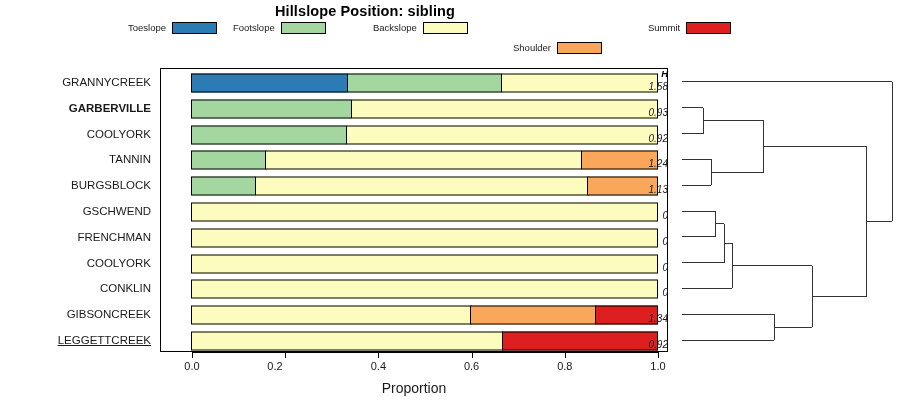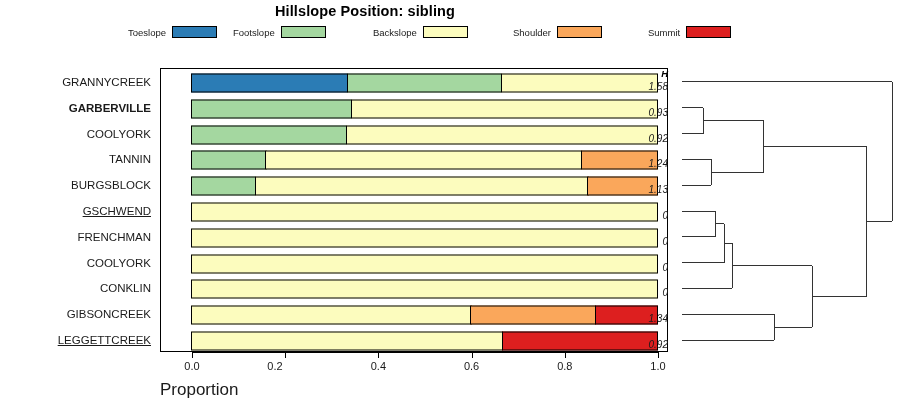--- a/index.html
+++ b/index.html
@@ -14,21 +14,21 @@
   #chart-title{
     position:absolute;left:0;top:3px;width:730px;
     text-align:center;font-size:14.5px;font-weight:bold;
     letter-spacing:.1px;
   }
 
   
   #legend{
     position:absolute;left:128px;top:22px;width:600px;height:16px;
   }
-  .legend-item{position:absolute;top:0;height:16px;display:flex;align-items:flex-end;}
+  .legend-item{position:absolute;top:0;height:16px;display:flex;align-items:flex-start;}
   .legend-label{font-size:9.5px;color:#1a1a1a;margin-right:6px;white-space:nowrap;}
   .legend-swatch{width:45px;height:12px;border:1px solid #000;box-sizing:border-box;}
 
   
   #panel{
     position:absolute;left:160px;top:68px;width:508px;height:284px;
     border:1px solid #000;box-sizing:border-box;background:#fff;
   }
   
   #ylabels{position:absolute;left:0;top:68px;width:155px;height:284px;}
@@ -71,22 +71,22 @@
 
   
   #xaxis{position:absolute;left:160px;top:352px;width:508px;height:40px;}
   .tick{position:absolute;top:0;width:1px;height:6px;background:#000;}
   .ticklab{
     position:absolute;top:8px;font-size:11px;color:#1a1a1a;
     transform:translateX(-50%);white-space:nowrap;
   }
   #xaxis-line{position:absolute;left:192px;top:352px;width:466px;height:1px;background:#000;}
   #xlabel{
-    position:absolute;left:160px;top:380px;width:508px;
-    font-size:17px;color:#1a1a1a;
+    position:absolute;left:160px;top:380px;width:508px;text-align:center;
+    font-size:14px;color:#1a1a1a;
   }
 
   
   #dendro{position:absolute;left:670px;top:60px;width:230px;height:300px;}
 </style>
 </head>
 <body>
 
 <div id="root">
 
@@ -98,37 +98,37 @@
         <span class="legend-swatch" style="background: rgb(43, 124, 181);"></span>
       </div>
       <div class="legend-item" style="left: 105px;">
         <span class="legend-label">Footslope</span>
         <span class="legend-swatch" style="background: rgb(164, 215, 160);"></span>
       </div>
       <div class="legend-item" style="left: 245px;">
         <span class="legend-label">Backslope</span>
         <span class="legend-swatch" style="background: rgb(252, 252, 190);"></span>
       </div>
-      <div class="legend-item" style="left: 385px;">
+      <div class="legend-item" style="left: 385px; margin-top: 20px;">
         <span class="legend-label">Shoulder</span>
         <span class="legend-swatch" style="background: rgb(250, 167, 91);"></span>
       </div>
       <div class="legend-item" style="left: 520px;">
         <span class="legend-label">Summit</span>
         <span class="legend-swatch" style="background: rgb(221, 31, 31);"></span>
       </div>
     </div>
 
   <div id="ylabels">
       <div class="ylab" style="top: 13.9091px;">GRANNYCREEK</div>
       <div class="ylab bold" style="top: 39.7273px;">GARBERVILLE</div>
       <div class="ylab" style="top: 65.5455px;">COOLYORK</div>
       <div class="ylab" style="top: 91.3636px;">TANNIN</div>
       <div class="ylab" style="top: 117.182px;">BURGSBLOCK</div>
-      <div class="ylab" style="top: 143px; text-decoration: underline;">GSCHWEND</div>
+      <div class="ylab" style="top: 143px;">GSCHWEND</div>
       <div class="ylab" style="top: 168.818px;">FRENCHMAN</div>
       <div class="ylab" style="top: 194.636px;">COOLYORK</div>
       <div class="ylab" style="top: 220.455px;">CONKLIN</div>
       <div class="ylab" style="top: 246.273px;">GIBSONCREEK</div>
       <div class="ylab" style="top: 272.091px; text-decoration: underline;">LEGGETTCREEK</div>
     </div>
 
   <div id="ncol">
     <div class="colhead">N</div>
   <div class="ncell" style="top: 17.9091px;">48</div>

